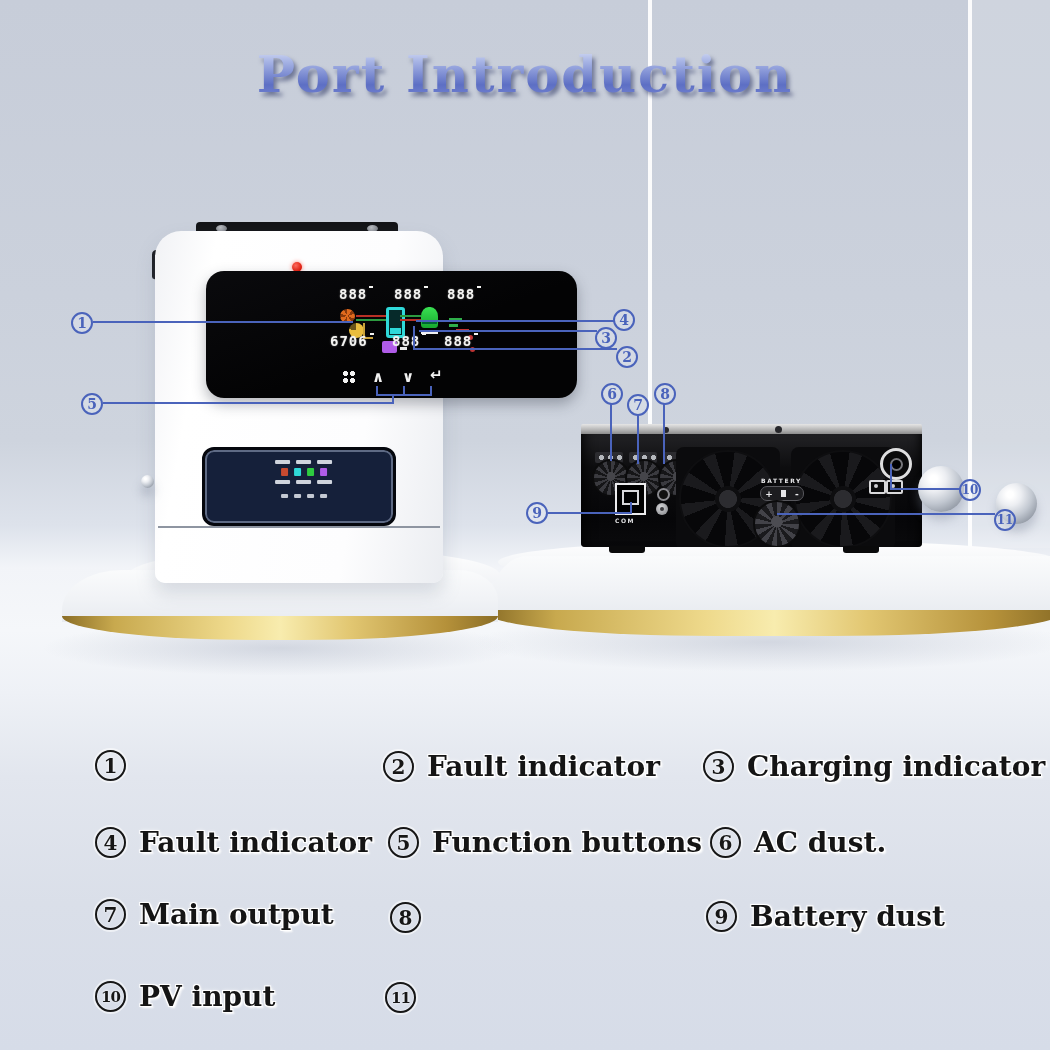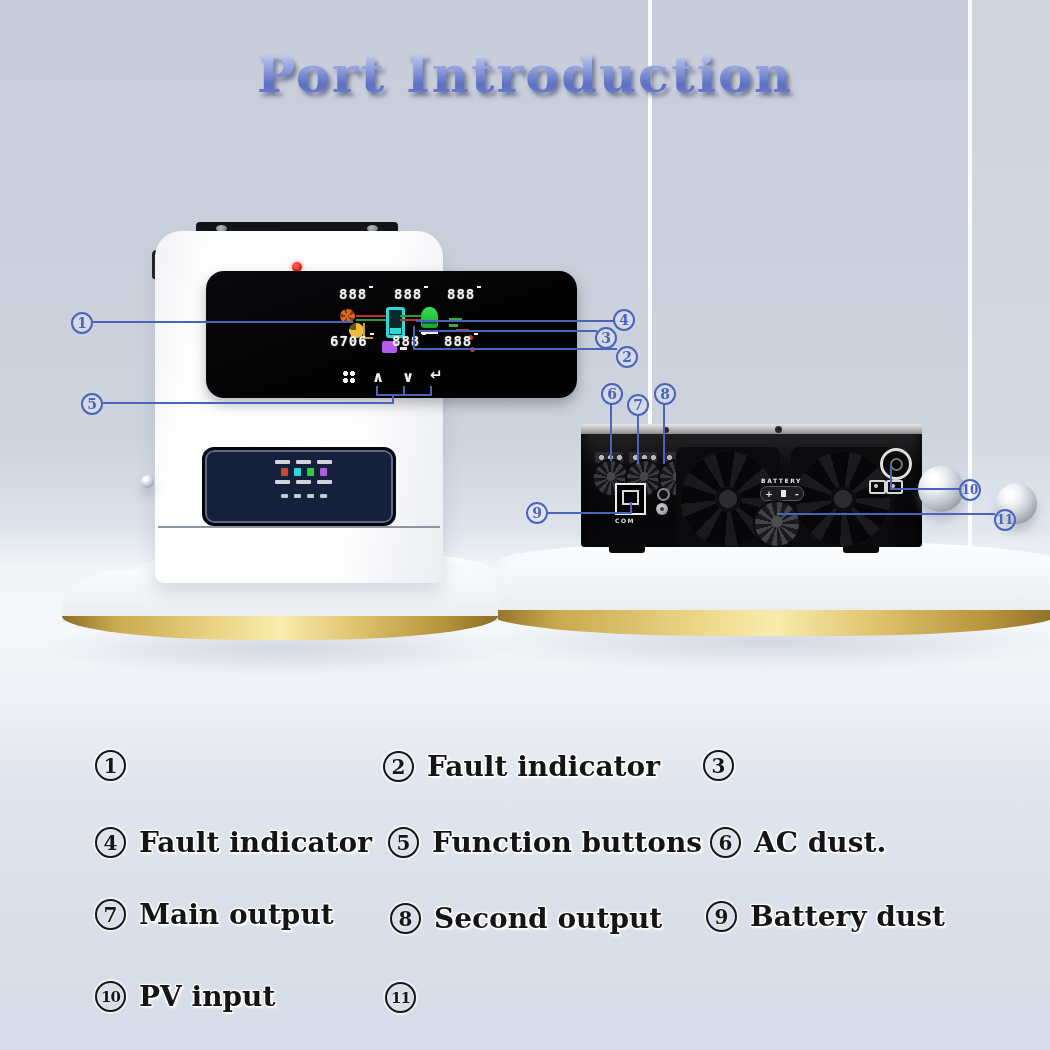--- a/index.html
+++ b/index.html
@@ -327,40 +327,40 @@
 
   <div class="abs leg" style="left:95px;  top:750px;">
     <span class="leg-circle">1</span>
   </div>
   <div class="abs leg" style="left:383px; top:750px;">
     <span class="leg-circle">2</span>
     <span class="leg-label">Fault indicator</span>
   </div>
   <div class="abs leg" style="left:703px; top:750px;">
     <span class="leg-circle">3</span>
+    <span class="leg-label">Charging indicator</span>
   </div>
   <div class="abs leg" style="left:95px;  top:826px;">
     <span class="leg-circle">4</span>
     <span class="leg-label">Fault indicator</span>
   </div>
   <div class="abs leg" style="left:388px; top:826px;">
     <span class="leg-circle">5</span>
     <span class="leg-label">Function buttons</span>
   </div>
   <div class="abs leg" style="left:710px; top:826px;">
     <span class="leg-circle">6</span>
     <span class="leg-label">AC dust.</span>
   </div>
   <div class="abs leg" style="left:95px;  top:898px;">
     <span class="leg-circle">7</span>
     <span class="leg-label">Main output</span>
   </div>
   <div class="abs leg" style="left:390px; top:902px;">
     <span class="leg-circle">8</span>
-    <span class="leg-label">Second output</span>
   </div>
   <div class="abs leg" style="left:706px; top:900px;">
     <span class="leg-circle">9</span>
     <span class="leg-label">Battery dust</span>
   </div>
   <div class="abs leg" style="left:95px;  top:980px;">
     <span class="leg-circle two">10</span>
     <span class="leg-label">PV input</span>
   </div>
   <div class="abs leg" style="left:385px; top:982px;">

